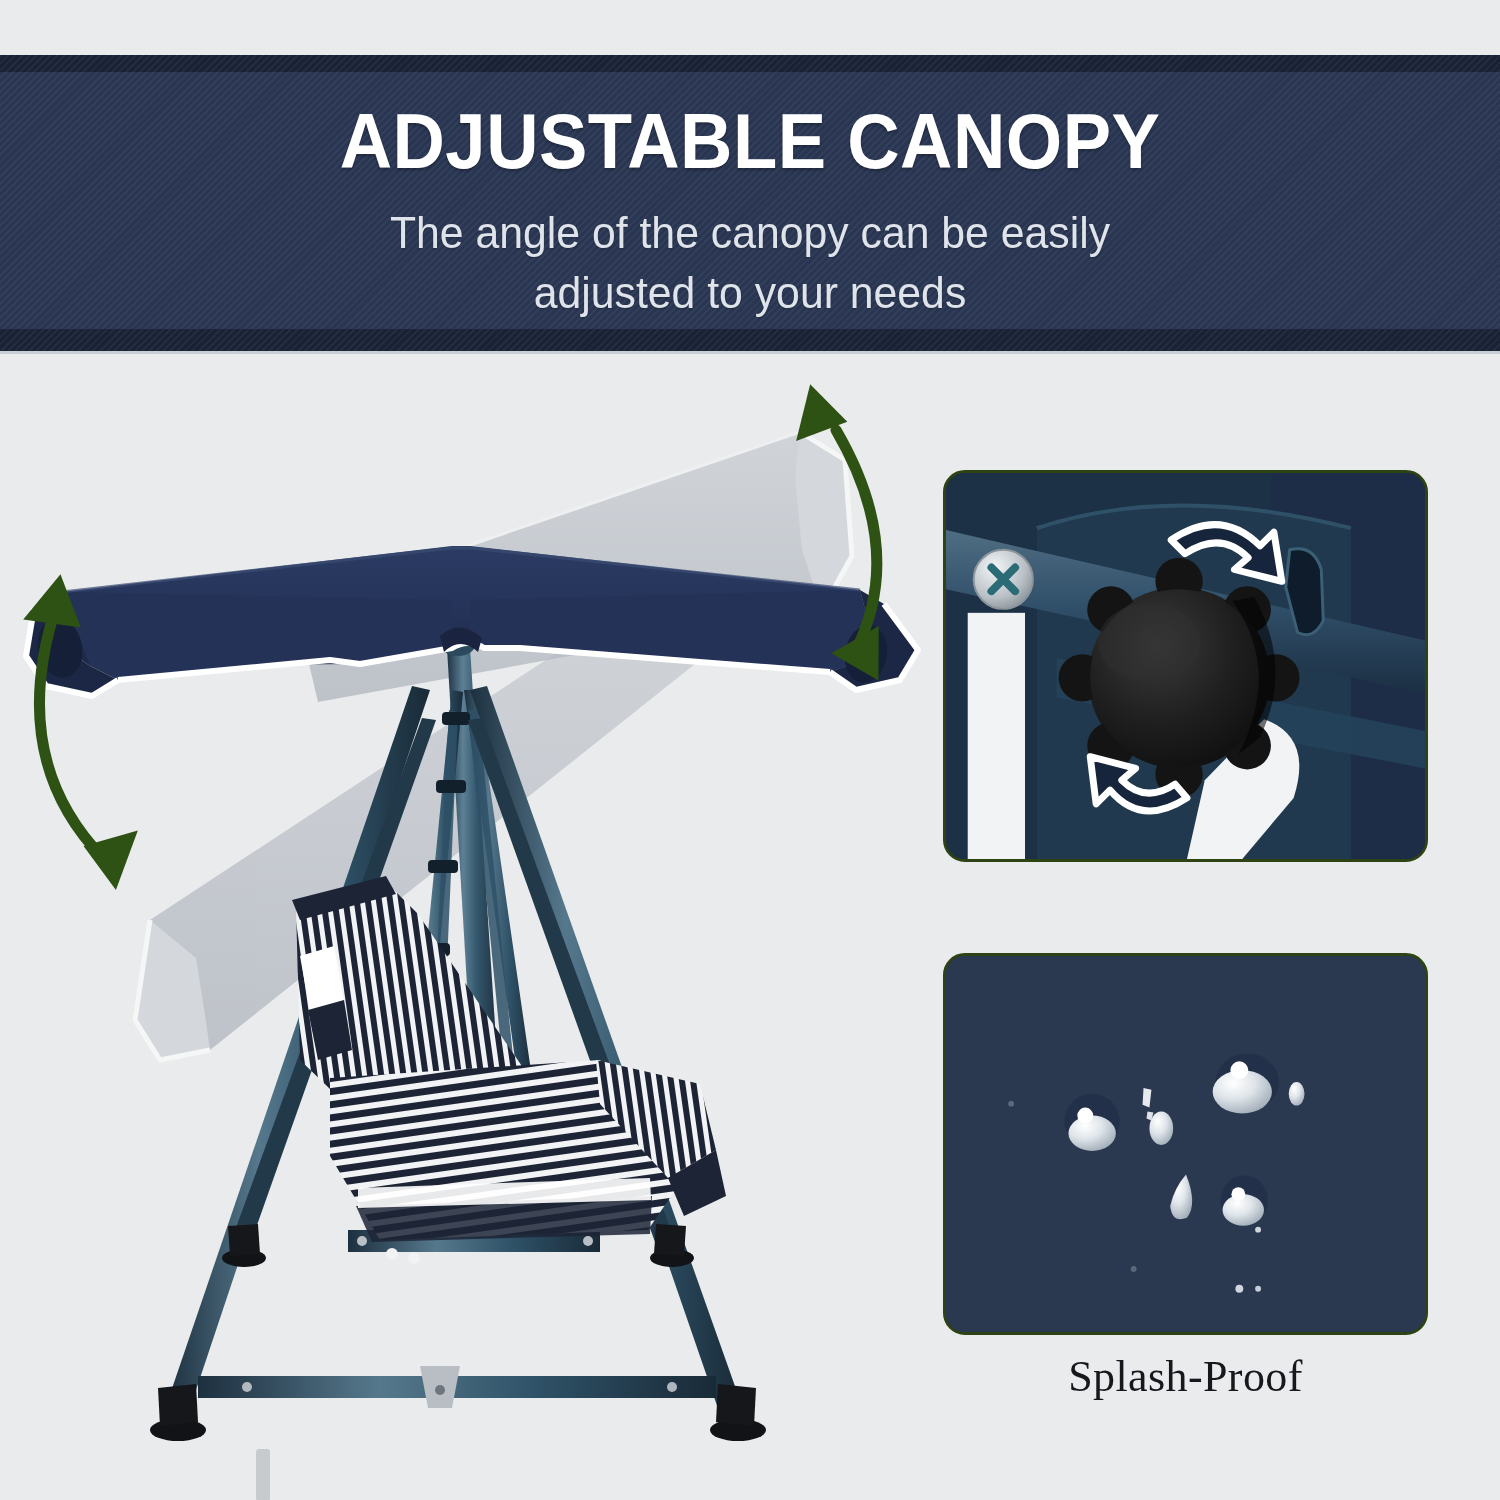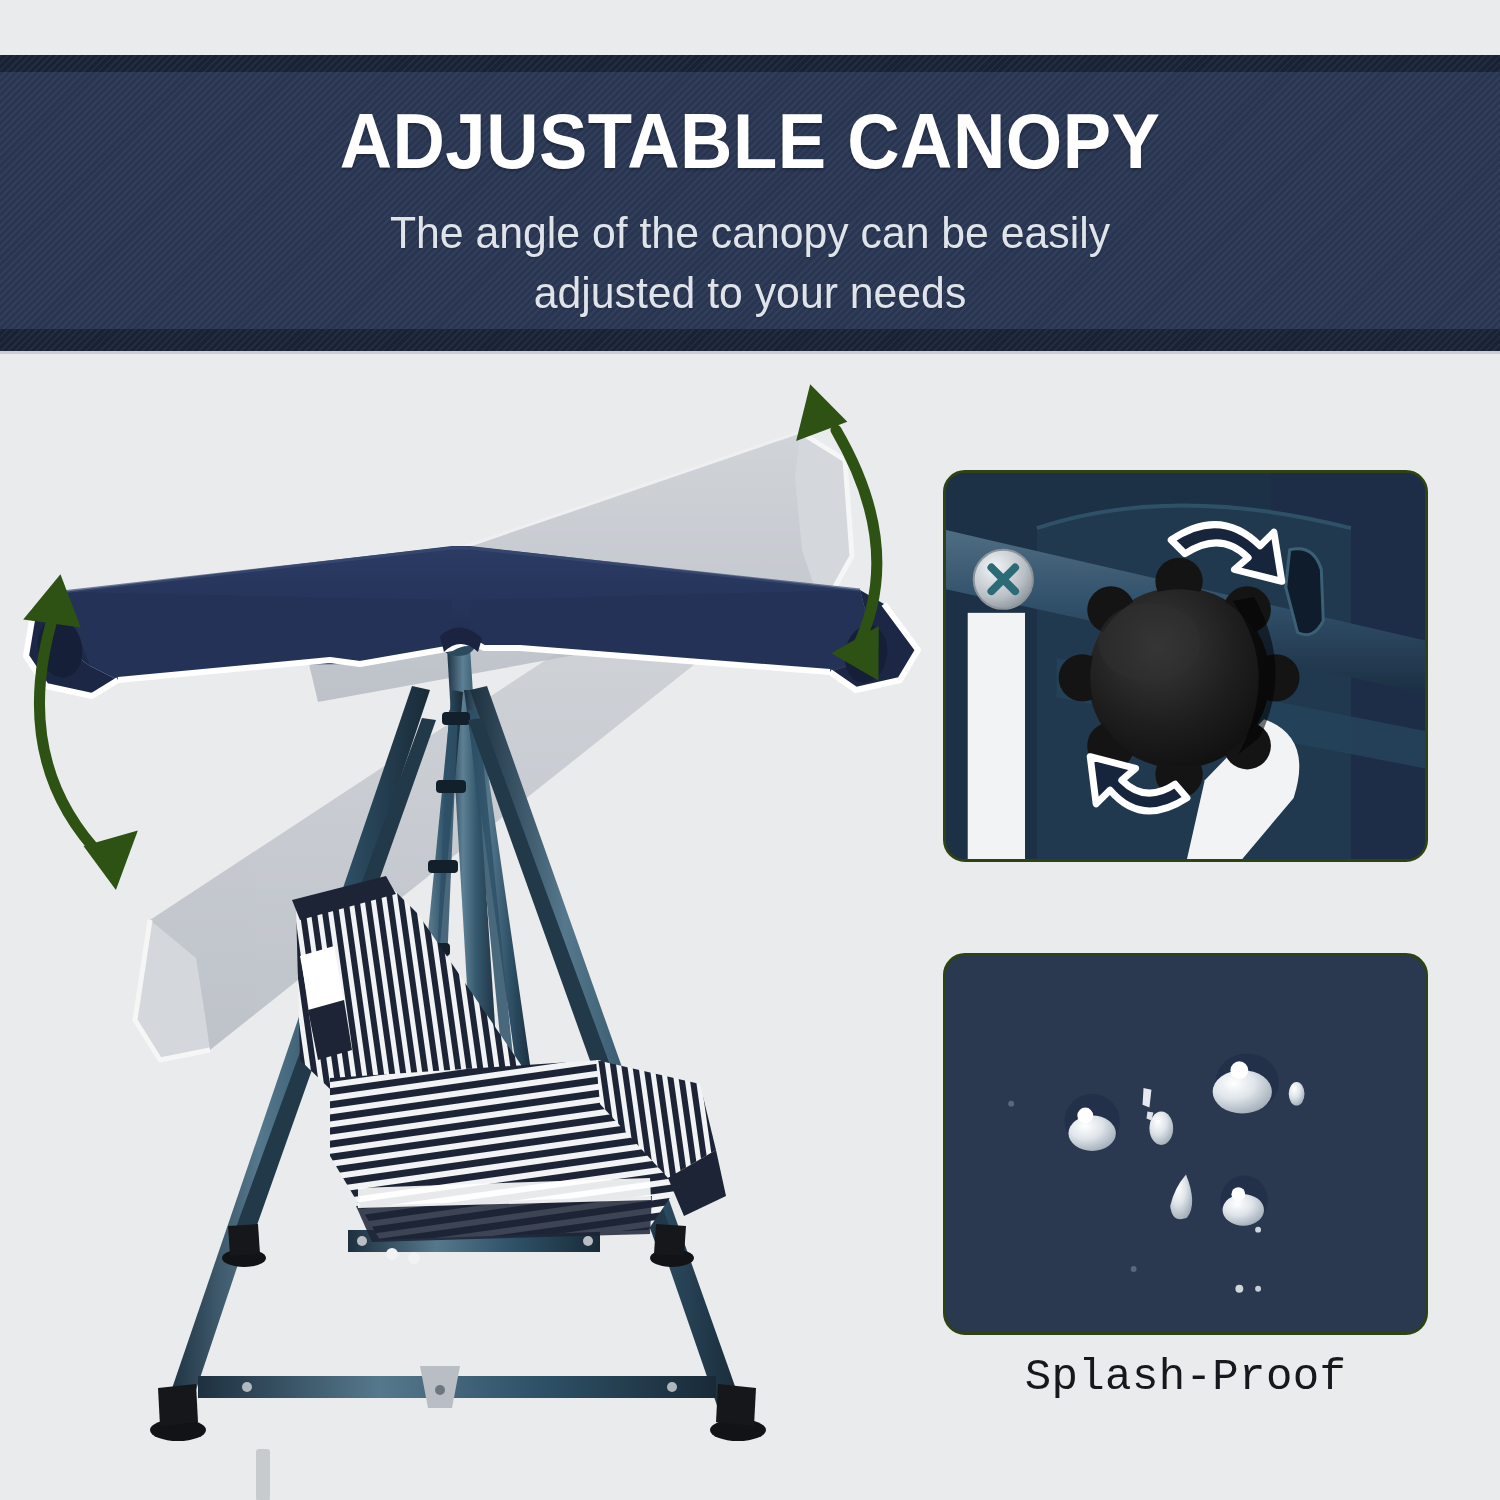--- a/index.html
+++ b/index.html
@@ -120,21 +120,21 @@
     background: #2a3850;
   }
   .panel-svg { display: block; width: 100%; height: 100%; }
 
   #splash-caption {
     position: absolute;
     left: 943px; top: 1352px;
     width: 485px;
     text-align: center;
     color: #15181c;
-    font-family: Liberation Mono, monospace;
+    font-family: Liberation Serif, serif;
     font-weight: 300;
     font-size: 44px;
     letter-spacing: 0.4px;
     line-height: 50px;
   }
 </style>
 </head>
 <body>
 
 <div id="page">

